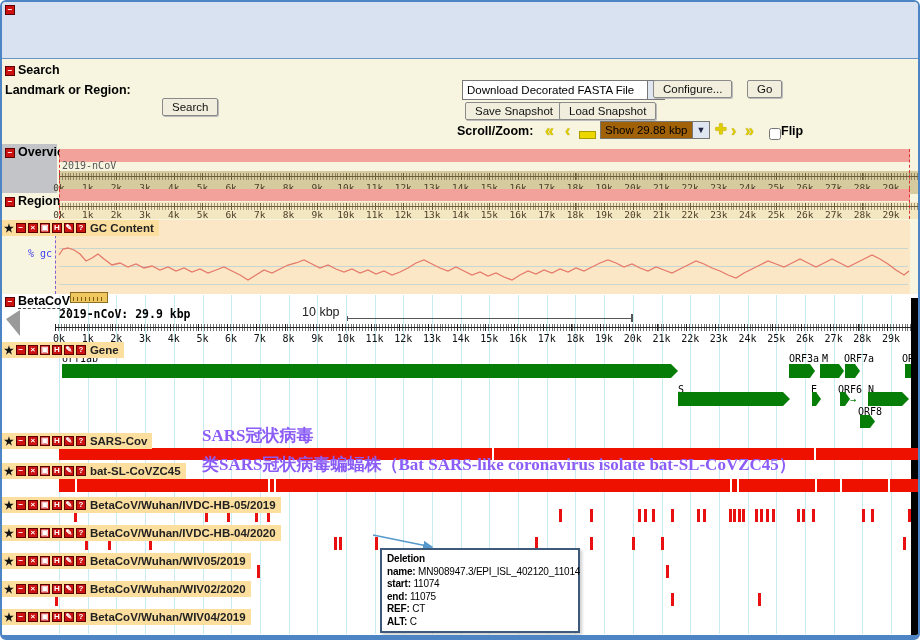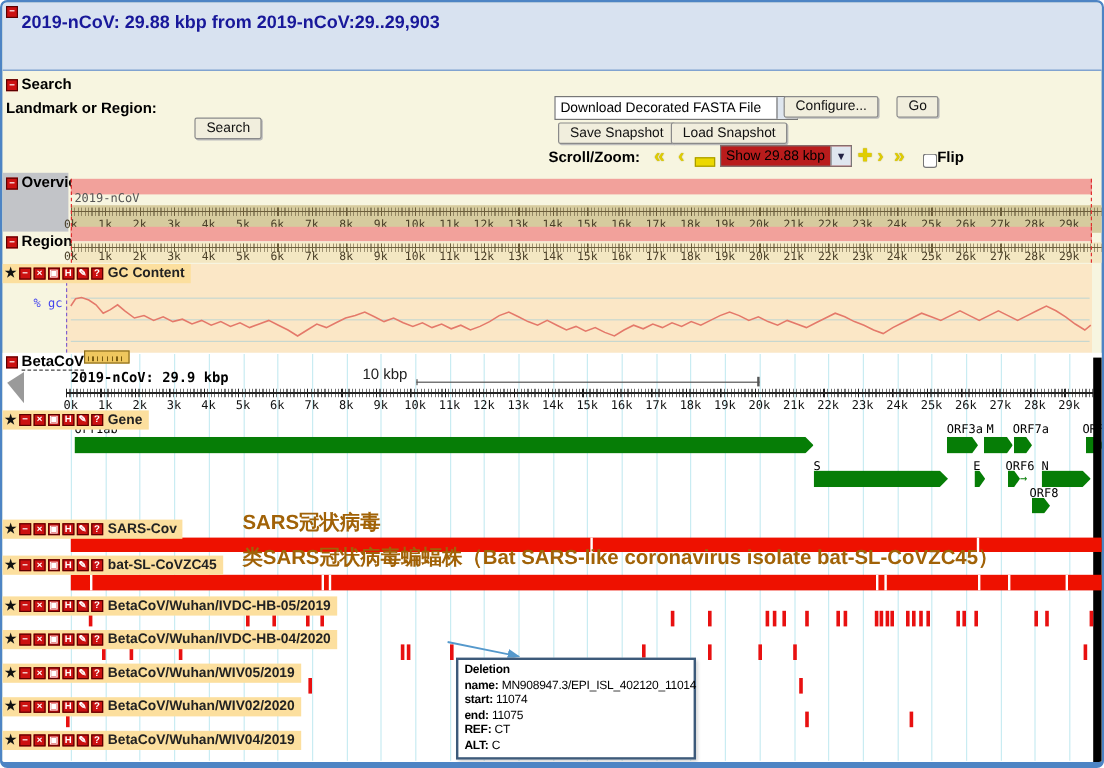--- a/index.html
+++ b/index.html
@@ -19,21 +19,21 @@
            color:#fff;font-size:8px;line-height:8px;text-align:center;font-weight:bold;box-sizing:border-box;overflow:hidden;}
   .star{color:#111;font-size:11px;line-height:11px;}
   .sec-label{font-weight:bold;font-size:12.5px;color:#000;}
   
   .btn{position:absolute;background:#f1eedd;border:1px solid #8a8a8a;border-radius:2px;
        font-size:11.5px;padding:2px 9px;color:#111;cursor:pointer;white-space:nowrap;box-shadow:1px 1px 0 #bbb;}
   .fakesel{position:absolute;background:#fff;border:1px solid #777;height:20px;display:flex;align-items:center;
            font-size:11.5px;padding-left:4px;box-sizing:border-box;cursor:pointer;white-space:nowrap;}
   .fakesel .arrow{margin-left:auto;width:16px;height:100%;background:#dfe6ef;border-left:1px solid #777;
                   display:flex;align-items:center;justify-content:center;font-size:9px;color:#224;}
-  .fakesel.yellow{background:#b91c1c;text-align:right;}
+  .fakesel.yellow{background:#a16207;text-align:right;}
   .tfield{position:absolute;border:1px solid #7a7a7a;font-size:11px;padding:1px 3px;height:15px;background:#fff;
           font-family:"Liberation Sans",sans-serif;}
   .ychev{position:absolute;color:#e0cd00;font-weight:bold;font-size:16px;line-height:14px;cursor:pointer;
          text-shadow:0 0 1px #9a8c00;}
   .ybar{position:absolute;background:#ecd800;border:1px solid #a89c00;cursor:pointer;}
   
   .comb{position:absolute;left:0;right:0;height:7px;background-image:
     linear-gradient(to bottom,transparent 3px,#6b5d3a 3px,#6b5d3a 4px,transparent 4px),
     repeating-linear-gradient(90deg,#6b5d3a 0 1px,transparent 1px 28.69px),
     repeating-linear-gradient(90deg,rgba(90,78,50,.55) 0 1px,transparent 1px 2.87px);}
@@ -53,22 +53,22 @@
   .chip .lbl{margin-left:2px;}
   
   .gene-bar{position:absolute;background:#067d06;z-index:3;
     clip-path:polygon(0 0,calc(100% - 7px) 0,100% 50%,calc(100% - 7px) 100%,0 100%);}
   .gene-bar.sm{clip-path:polygon(0 0,calc(100% - 5px) 0,100% 50%,calc(100% - 5px) 100%,0 100%);}
   .gene-label{position:absolute;font-family:"DejaVu Sans Mono",monospace;font-size:10px;color:#000;z-index:3;white-space:nowrap;}
   .gene-tail{position:absolute;font-family:"DejaVu Sans Mono",monospace;font-size:10px;color:#067d06;z-index:3;}
   
   .red-bar{position:absolute;left:57px;width:863px;background:#ee1100;z-index:5;}
   .red-bar .gap{position:absolute;width:2px;top:0;bottom:0;background:#fff;}
-  .annot{position:absolute;color:#a16207;font-size:17px;font-weight:bold;z-index:6;white-space:nowrap;
-         font-family:Liberation Sans, sans-serif;}
+  .annot{position:absolute;color:#8b5cf6;font-size:17px;font-weight:bold;z-index:6;white-space:nowrap;
+         font-family:Liberation Serif, serif;}
   .vtick{position:absolute;width:3px;height:13px;background:#e81010;z-index:5;}
   
   .tooltip{position:absolute;left:378px;top:546px;width:186px;background:#fff;border:2px solid #3d5a7a;
            font-size:10px;letter-spacing:-0.2px;padding:3px 5px;line-height:1.25;z-index:9;
            box-shadow:2px 2px 3px rgba(0,0,0,.2);}
   .tooltip .t{font-weight:bold;}
   .tooltip .row{white-space:nowrap;}
   .tooltip .row b{font-weight:bold;}
   .thumb{position:absolute;left:68px;top:290px;width:38px;height:11px;background:#efc75e;border:1px solid #8a6d1f;
          box-sizing:border-box;z-index:2;}
@@ -79,21 +79,20 @@
   .blackbar{position:absolute;left:909px;top:296px;width:11px;height:337px;background:#000;z-index:4;}
 </style>
 </head>
 <body>
 
 <div id="page">
 
   <div class="topband"></div>
   <div class="tabline"></div>
   <span class="red-ctl abs" style="left:3px;top:3px;">−</span>
-  <div class="title">2019-nCoV: 29.88 kbp from 2019-nCoV:29..29,903</div>
 
 
   <span class="red-ctl abs" style="left:3px;top:64px;">−</span>
   <span class="sec-label abs" style="left:16px;top:61px;">Search</span>
   <span class="sec-label abs" style="left:3px;top:81px;">Landmark or Region:</span>
   <button class="btn" style="left:160px;top:96px;">Search</button>
 
   <div class="fakesel" style="left:460px;top:78px;width:203px;">
     <span>Download Decorated FASTA File</span>
     <span class="arrow">▼</span>

